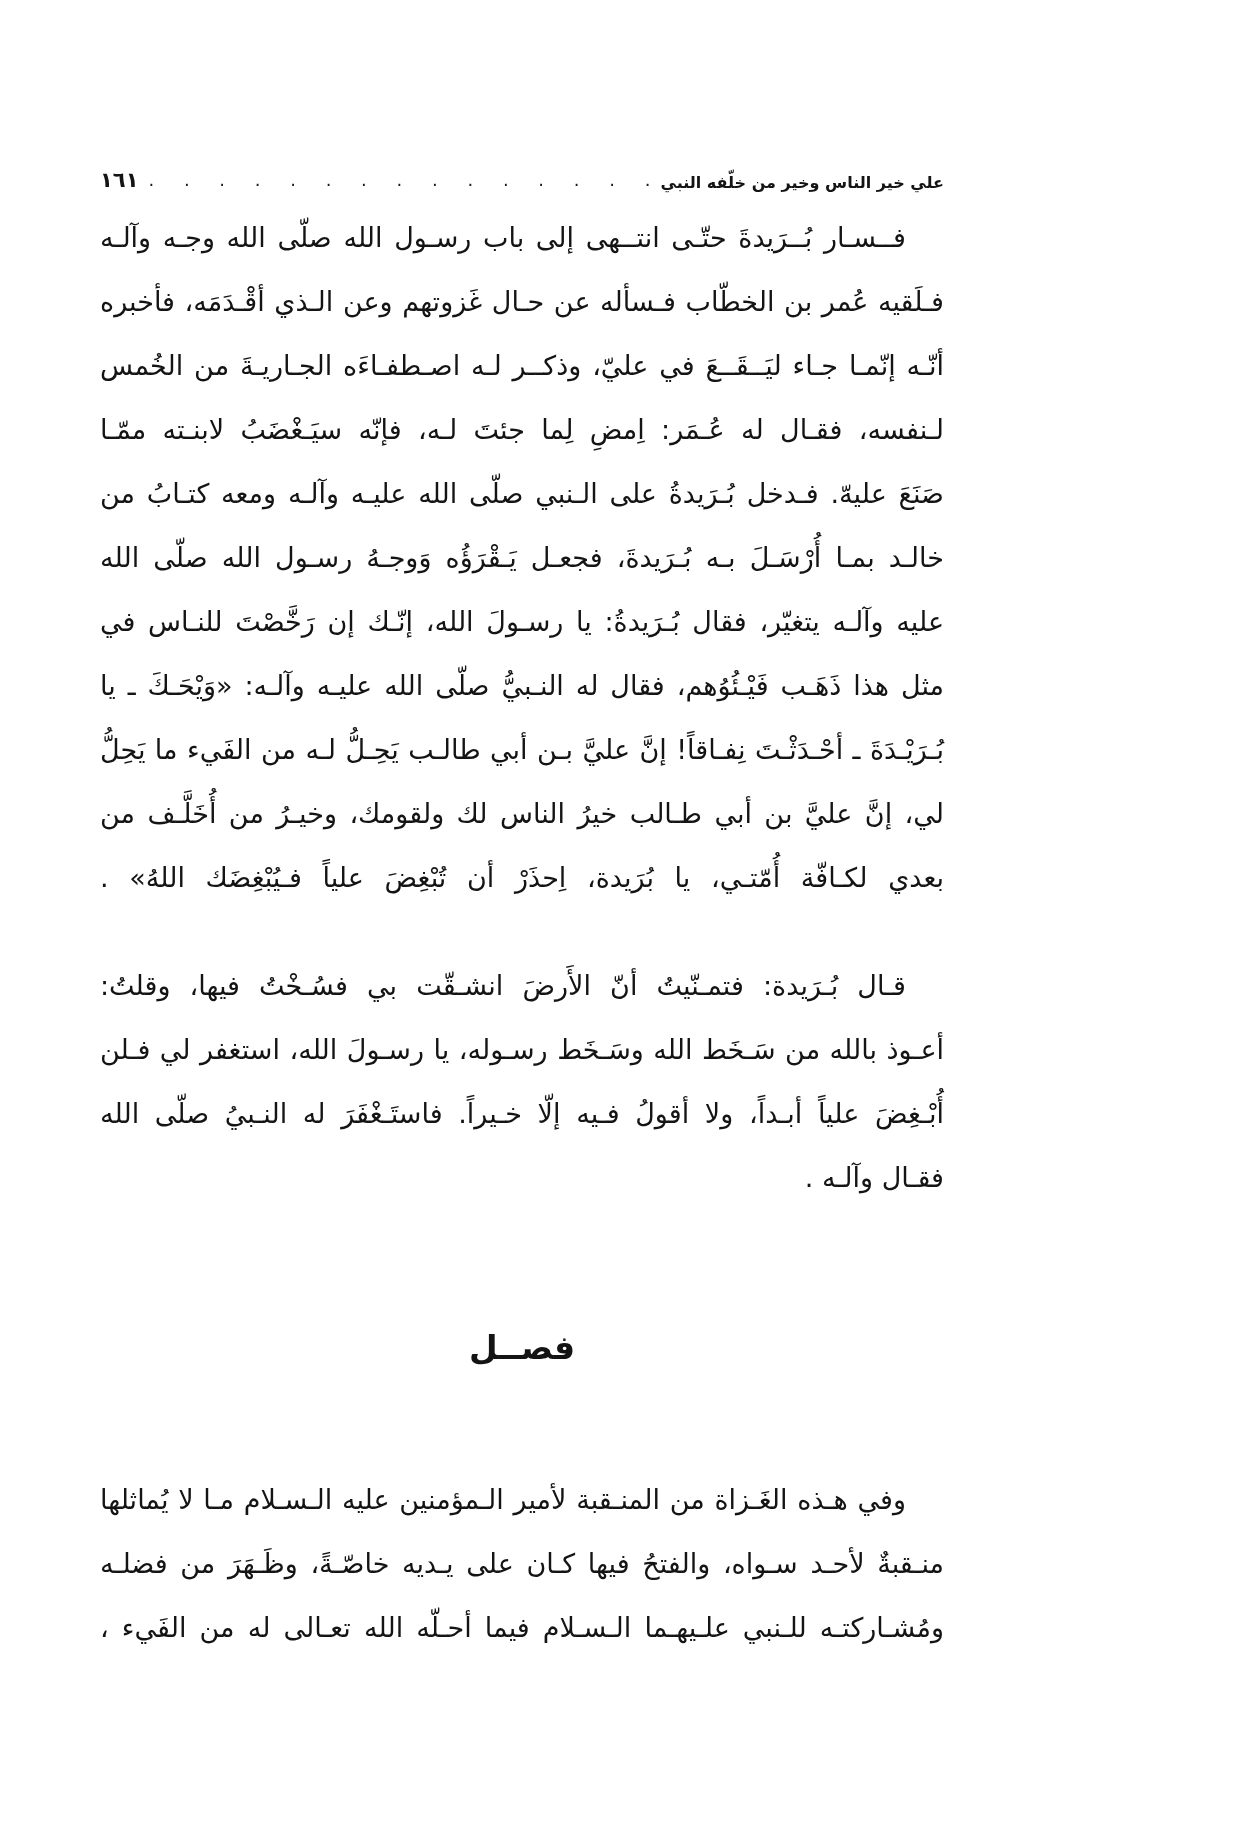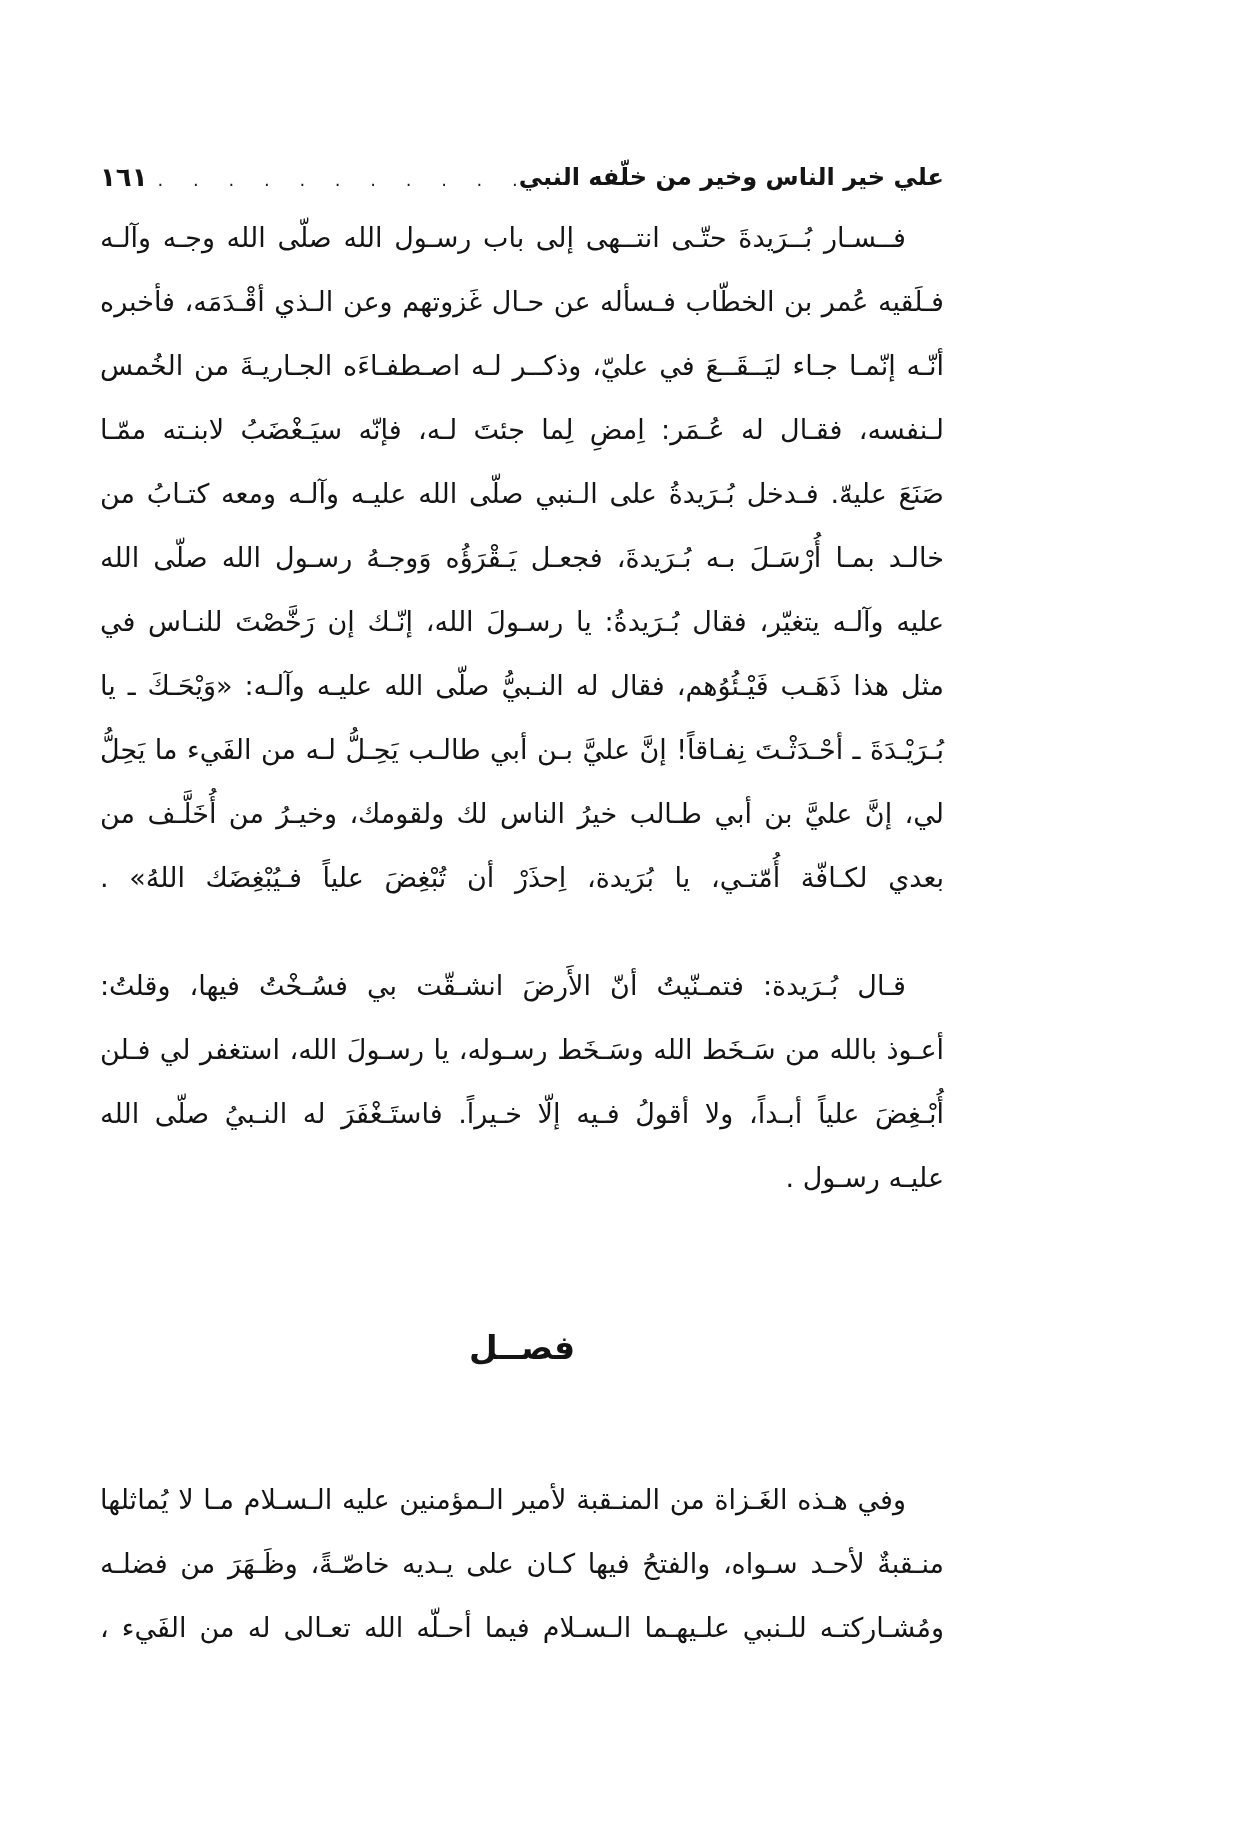--- a/index.html
+++ b/index.html
@@ -19,38 +19,38 @@
     right:292px;
     width:844px;
   }
   .running-header{
     margin-top:148px;
     display:flex;
     align-items:flex-end;
     height:44px;
   }
   .running-header .title{
-    font-size:24px;
+    font-size:16px;
     font-weight:bold;
     white-space:nowrap;
     line-height:1.2;
   }
   .running-header .dots{
     flex:1;
     overflow:hidden;
     white-space:nowrap;
     direction:ltr;
     text-align:left;
     font-size:18px;
     letter-spacing:12px;
     padding:0 14px 2px 10px;
     color:#1b1b1b;
   }
   .running-header .pagenum{
-    font-size:26px;
+    font-size:21px;
     font-weight:bold;
     white-space:nowrap;
     padding-bottom:0px;
   }
   .para{margin:0;}
   .para-1{margin-top:14px;}
   .para-2{margin-top:44px;}
   .para-3{margin-top:92px;}
   .line{
     height:64px;
@@ -100,21 +100,21 @@
       <div class="line">مثل هذا ذَهَـب فَيْـئُوُهم، فقال له النـبيُّ صلّى الله عليـه وآلـه: «وَيْحَـكَ ـ يا</div>
       <div class="line">بُـرَيْـدَةَ ـ أحْـدَثْـتَ نِفـاقاً! إنَّ عليَّ بـن أبي طالـب يَحِـلُّ لـه من الفَيء ما يَحِلُّ</div>
       <div class="line">لي، إنَّ عليَّ بن أبي طـالب خيرُ الناس لك ولقومك، وخيـرُ من أُخَلَّـف من</div>
       <div class="line">بعدي لكـافّة أُمّتـي، يا بُرَيدة، اِحذَرْ أن تُبْغِضَ علياً فـيُبْغِضَك اللهُ» .</div>
     </div>
 
     <div class="para para-2">
       <div class="line first">قـال بُـرَيدة: فتمـنّيتُ أنّ الأَرضَ انشـقّت بي فسُـخْتُ فيها، وقلتُ:</div>
       <div class="line">أعـوذ بالله من سَـخَط الله وسَـخَط رسـوله، يا رسـولَ الله، استغفر لي فـلن</div>
       <div class="line">أُبْـغِضَ علياً أبـداً، ولا أقولُ فـيه إلّا خـيراً. فاستَـغْفَرَ له النـبيُ صلّى الله</div>
-      <div class="line last">عليـه رسـول .</div>
+      <div class="line last">فقـال وآلـه .</div>
     </div>
 
     <div class="section-heading">فصــل</div>
 
     <div class="para para-3">
       <div class="line first">وفي هـذه الغَـزاة من المنـقبة لأمير الـمؤمنين عليه الـسـلام مـا لا يُماثلها</div>
       <div class="line">منـقبةٌ لأحـد سـواه، والفتحُ فيها كـان على يـديه خاصّـةً، وظَـهَرَ من فضلـه</div>
       <div class="line">ومُشـاركتـه للـنبي علـيهـما الـسـلام فيما أحـلّه الله تعـالى له من الفَيء ،</div>
     </div>
 

